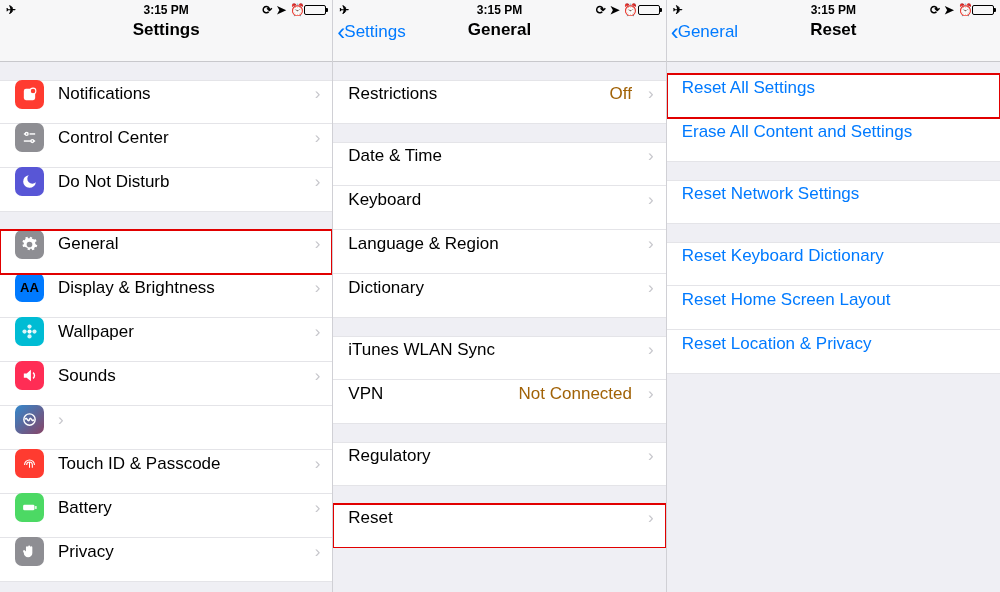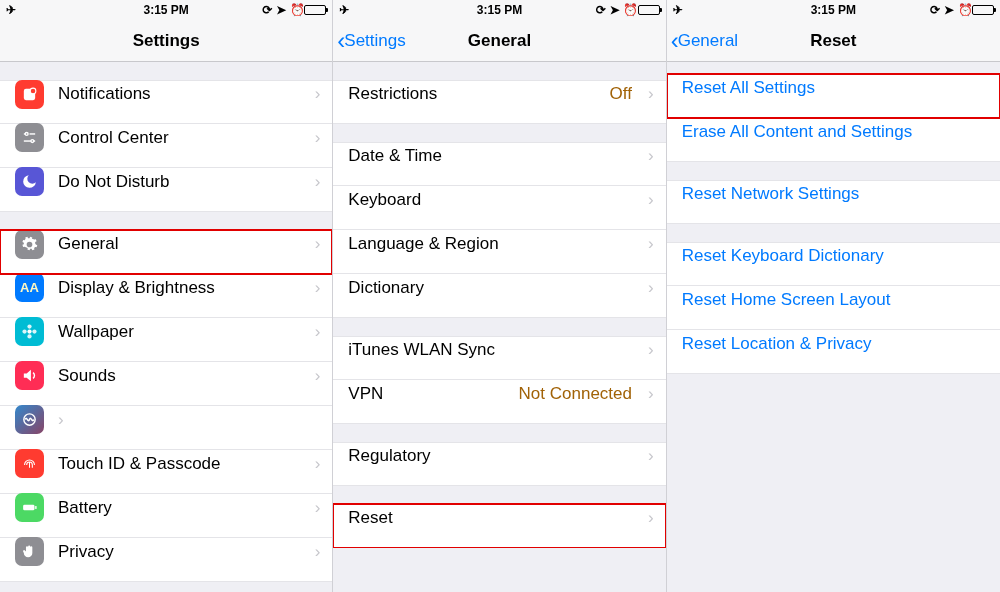--- a/index.html
+++ b/index.html
@@ -13,33 +13,33 @@
   .status .left { position:absolute; left:6px; display:flex; align-items:center; gap:3px; }
   .status .center { margin:15px auto; }
   .status .right { position:absolute; right:6px; display:flex; align-items:center; gap:3px; }
   .plane { font-size:12px; }
   .battery { width:22px; height:10px; border:1px solid #000; border-radius:2px; position:relative; }
   .battery::after { content:""; position:absolute; right:-3px; top:2px; width:2px; height:4px; background:#000; border-radius:0 1px 1px 0; }
   .battery .fill { width:100%; height:100%; background:#000; }
   .sm-ico { width:11px; height:11px; line-height:11px; }
 
   
-  .nav { height:42px; background:#f7f7f8; border-bottom:1px solid #c8c8cc; position:relative; display:flex; align-items:center; }
+  .nav { height:42px; background:#f7f7f8; border-bottom:1px solid #c8c8cc; position:relative; display:flex; align-items:flex-start; }
   .nav .title { margin:0 auto; font-weight:600; font-size:17px; }
   .nav .back { position:absolute; left:4px; color:#007aff; font-size:17px; display:flex; align-items:center; gap:0; cursor:pointer; }
   .nav .back .chev { font-size:24px; line-height:1; margin-right:-1px; }
 
   .scroll { overflow:hidden; }
   .group { margin-top:18px; }
   .cell { height:44px; background:#fff; border-bottom:1px solid #e4e4e8; display:flex; align-items:center; padding:0 12px 16px 15px; position:relative; cursor:pointer; }
   .group .cell:first-child { border-top:1px solid #e4e4e8; }
   .cell .label { flex:1; font-size:17px; }
   .cell .detail { color:#a16207; font-size:17px; margin-right:16px; }
   .cell .disclosure { color:#c7c7cc; font-size:17px; font-weight:400; }
-  .cell .icon { width:29px; height:29px; border-radius:7px; margin-right:14px; display:flex; align-items:center; justify-content:center; color:#fef9c3; font-size:16px; }
+  .cell .icon { width:29px; height:29px; border-radius:7px; margin-right:14px; display:flex; align-items:center; justify-content:center; color:#000000; font-size:16px; }
   .cell.link .label { color:#007aff; }
 
   .hl { outline:2px solid #e10000; outline-offset:-1px; position:relative; z-index:5; }
 
   .gap-s { margin-top:12px; }
 
   
   .ic-notif { background:#ff3b30; }
   .ic-cc    { background:#8e8e93; }
   .ic-dnd   { background:#5856d6; }

